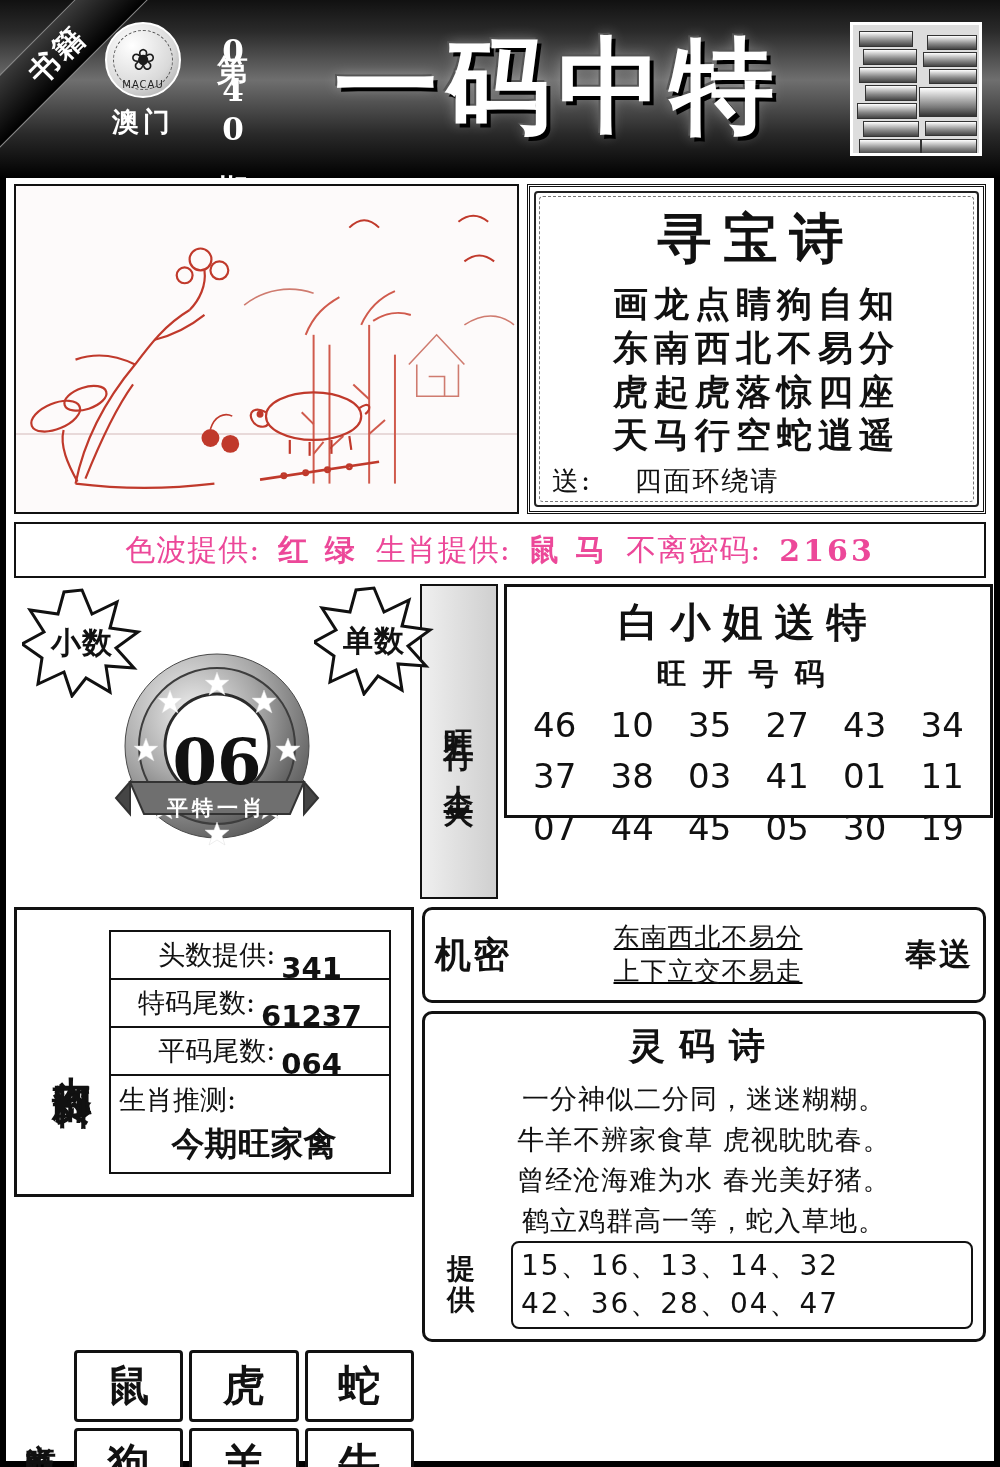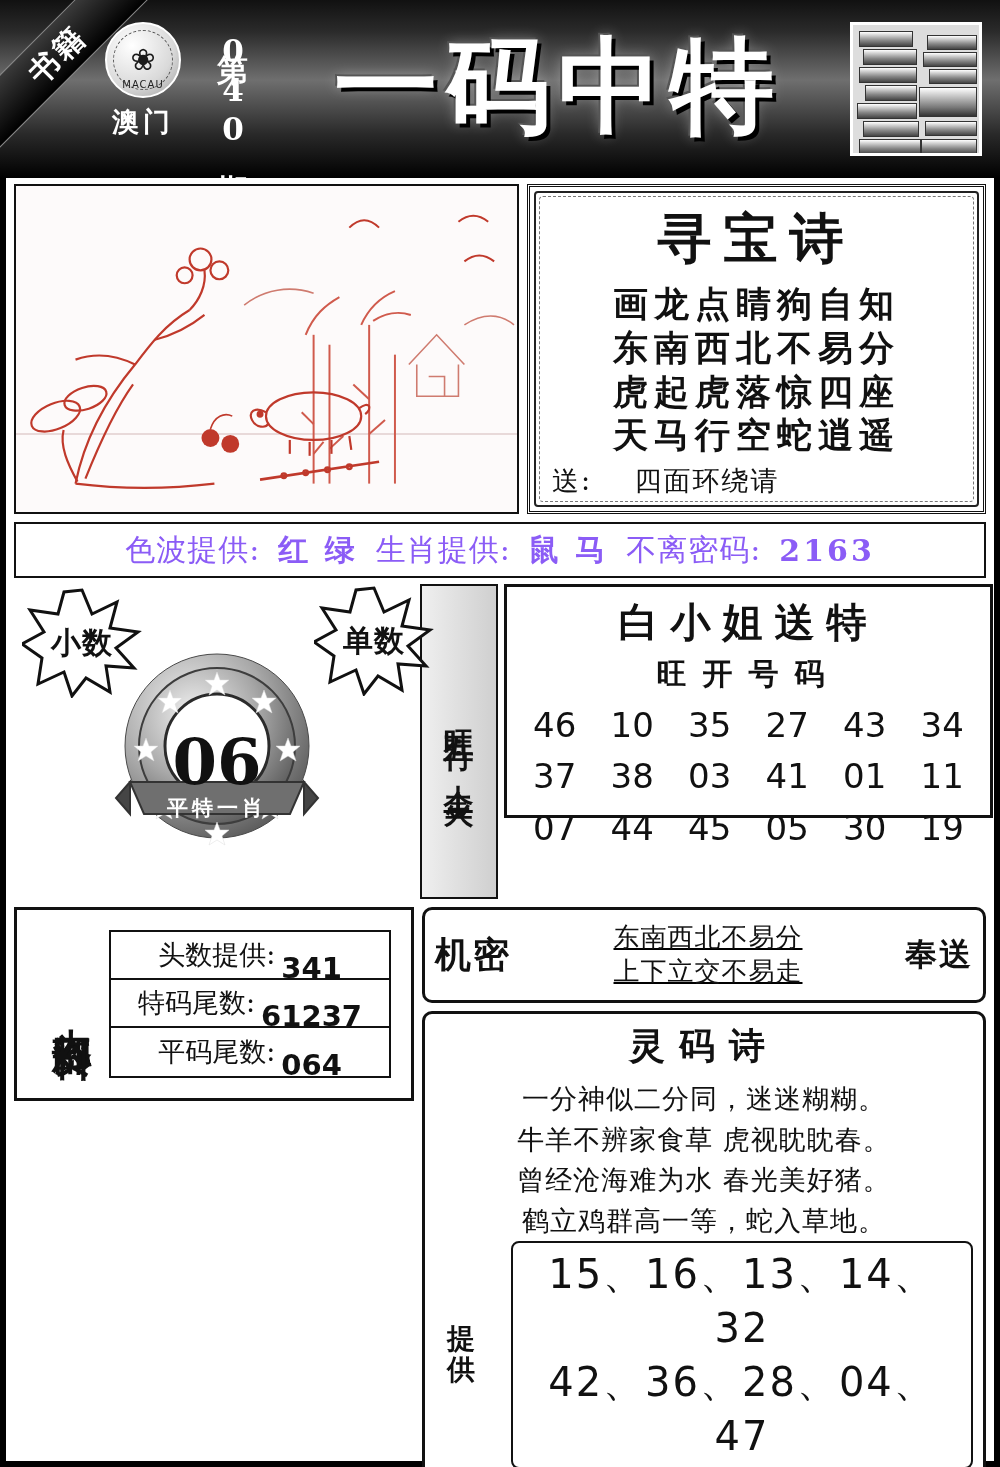--- a/index.html
+++ b/index.html
@@ -119,21 +119,21 @@
   .poem-send {
     position:relative; margin-top:6px; padding-left:14px;
     font-family:"DejaVu Serif", serif; font-size:27px; color:#111; letter-spacing:2px;
   }
 
   
   .infobar {
     margin:8px 8px 0 8px; height:56px;
     border:2px solid #111; background:#fff;
     display:flex; align-items:center; justify-content:center; gap:18px;
-    font-family:"DejaVu Serif", serif; font-size:30px; color:#8b5cf6;
+    font-family:"DejaVu Serif", serif; font-size:30px; color:#ec4899;
     white-space:nowrap;
   }
   .infobar .seg { letter-spacing:1px; }
   .infobar .val { font-weight:bold; letter-spacing:3px; }
 
   
   .row2 { display:flex; padding:6px 1px 0 8px; gap:6px; }
   .left-seal { width:400px; height:315px; position:relative; }
   .burst {
     position:absolute; width:120px; height:110px;
@@ -253,21 +253,21 @@
   }
   .ling-bottom { display:flex; align-items:center; gap:24px; }
   .ling-tag {
     width:52px; font-family:"DejaVu Serif", serif; font-size:28px; font-weight:bold;
     color:#111; line-height:1.1; text-align:center;
   }
   .ling-nums {
     flex:1; border:2px solid #111; border-radius:8px; padding:4px 8px;
   }
   .ling-nums div {
-    text-align:center; font-family:"DejaVu Sans", sans-serif; font-size:40px; color:#111;
+    text-align:left; font-family:"DejaVu Sans", sans-serif; font-size:28px; color:#111;
     letter-spacing:2px; line-height:1.35;
   }
 
   
   .row4 { padding:8px 8px 8px 8px; display:flex; gap:8px; }
   .six-box { width:400px; border:0; display:flex; gap:6px; }
   .six-label {
     width:54px; display:flex; align-items:center; justify-content:center;
   }
   .six-label .v {
@@ -532,20 +532,24 @@
             <span class="num">341</span>
           </div>
           <div class="inner-row">
             <span>特码尾数:</span>
             <span class="num">61237</span>
           </div>
           <div class="inner-row">
             <span>平码尾数:</span>
             <span class="num">064</span>
           </div>
+          <div class="inner-zodiac">
+            <span>生肖推测:</span>
+            <span class="big">今期旺家禽</span>
+          </div>
         </div>
       </div>
 
       <div class="right-col">
 
         <div class="secret-box">
           <div class="secret-title">机密</div>
           <div class="secret-lines">
             <div>东南西北不易分</div>
             <div>上下立交不易走</div>

